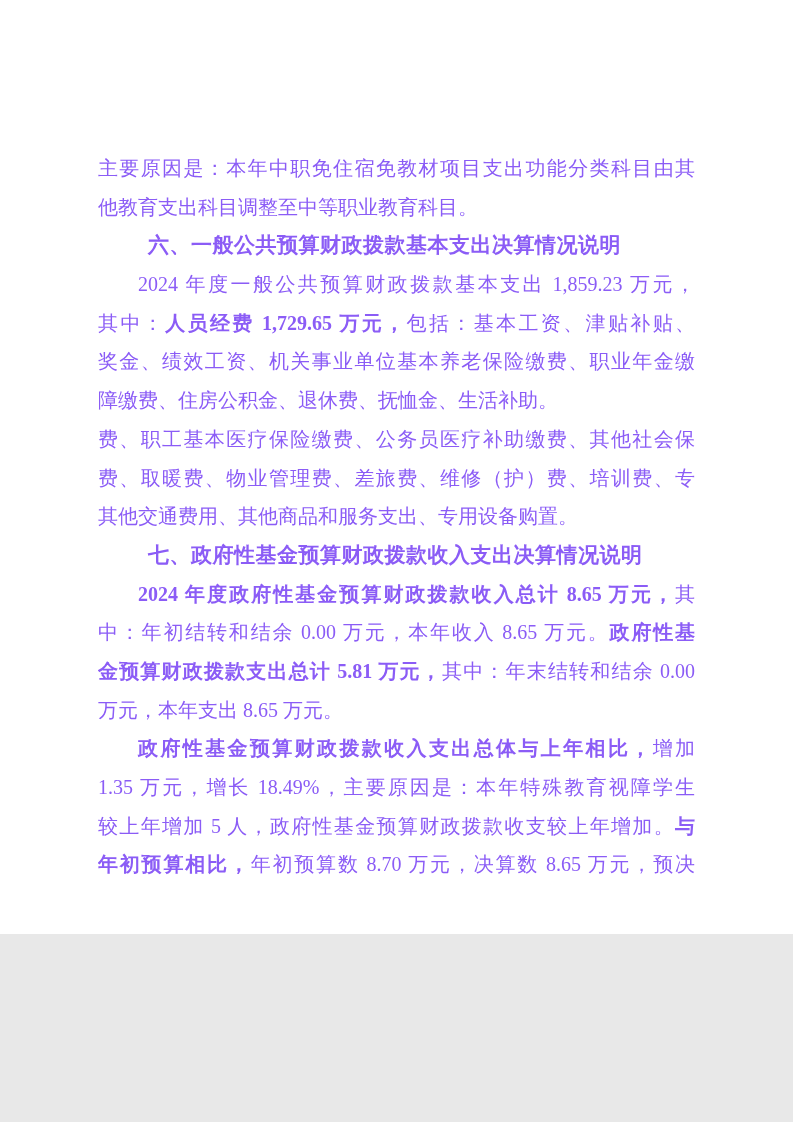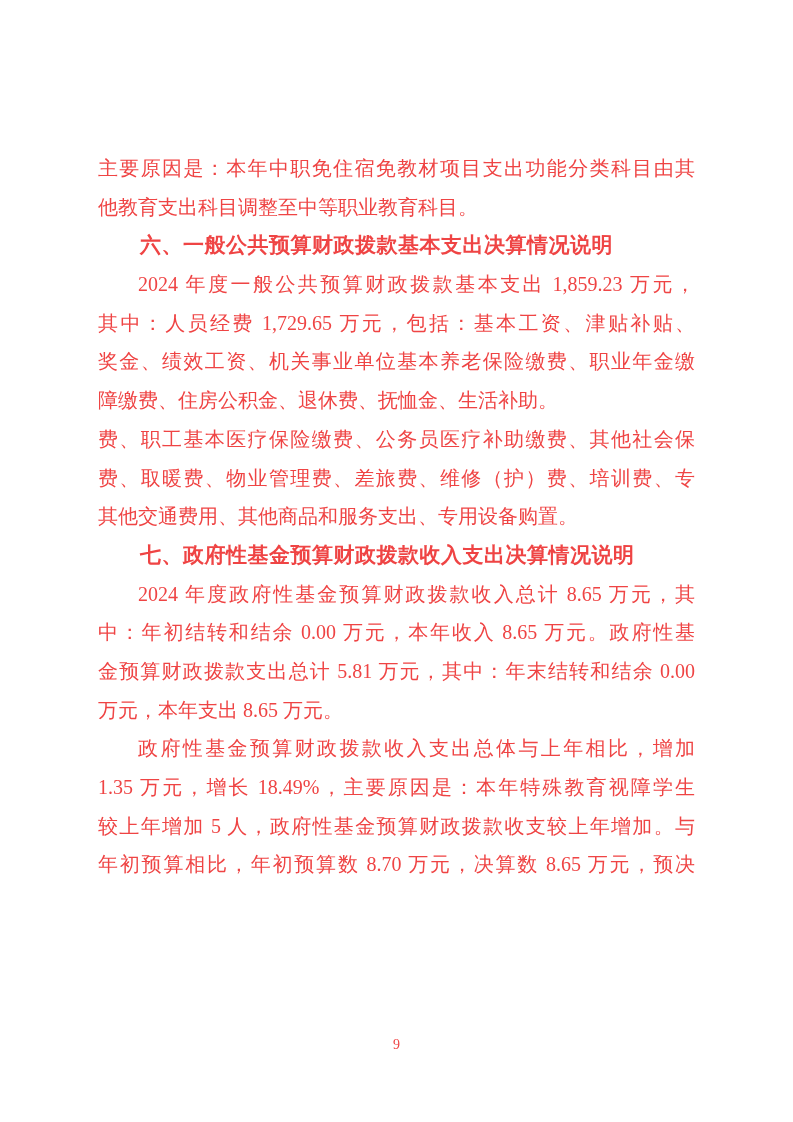--- a/index.html
+++ b/index.html
@@ -3,24 +3,24 @@
 <meta charset="utf-8">
 <style>
   html, body {
     margin: 0;
     padding: 0;
     background: #e8e8e8;
   }
   .page {
     position: relative;
     width: 793px;
-    height: 1122px;
+    height: 934px;
     margin: 0 auto;
     background: #ffffff;
-    color: #ef4444;
+    color: #8b5cf6;
     font-family: "Liberation Serif", "DejaVu Serif", serif;
     overflow: hidden;
   }
   .content {
     position: absolute;
     left: 98px;
     top: 149px;
     width: 597px;
   }
   .block { margin: 0; padding: 0; }
@@ -33,30 +33,31 @@
     overflow: hidden;
     white-space: normal;
   }
   .line.last {
     text-align-last: left;
   }
   .line.indent {
     text-indent: 2em;
   }
   .seg { font-weight: 400; }
-  .seg.bold { font-weight: 400; }
+  .seg.bold { font-weight: 700; }
   .heading .line {
     text-align: left;
     text-align-last: left;
     font-size: 21px;
   }
   .heading .seg {
     font-family: "Liberation Sans", "DejaVu Sans", sans-serif;
     font-weight: 700;
     letter-spacing: 0.5px;
+    margin-left: 8px;
   }
   .page-number {
     position: absolute;
     top: 1036px;
     left: 0;
     width: 100%;
     text-align: center;
     font-size: 14px;
     line-height: 18px;
     font-family: "Liberation Serif", "DejaVu Serif", serif;

